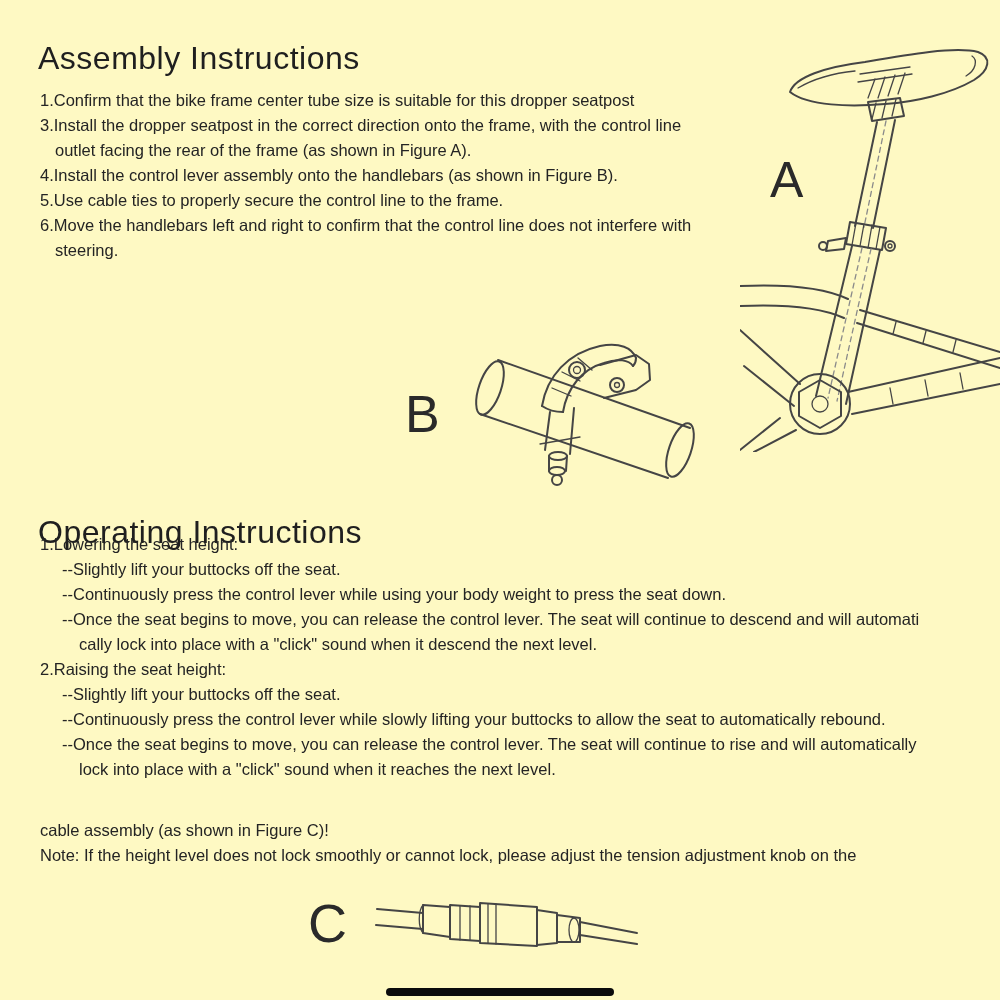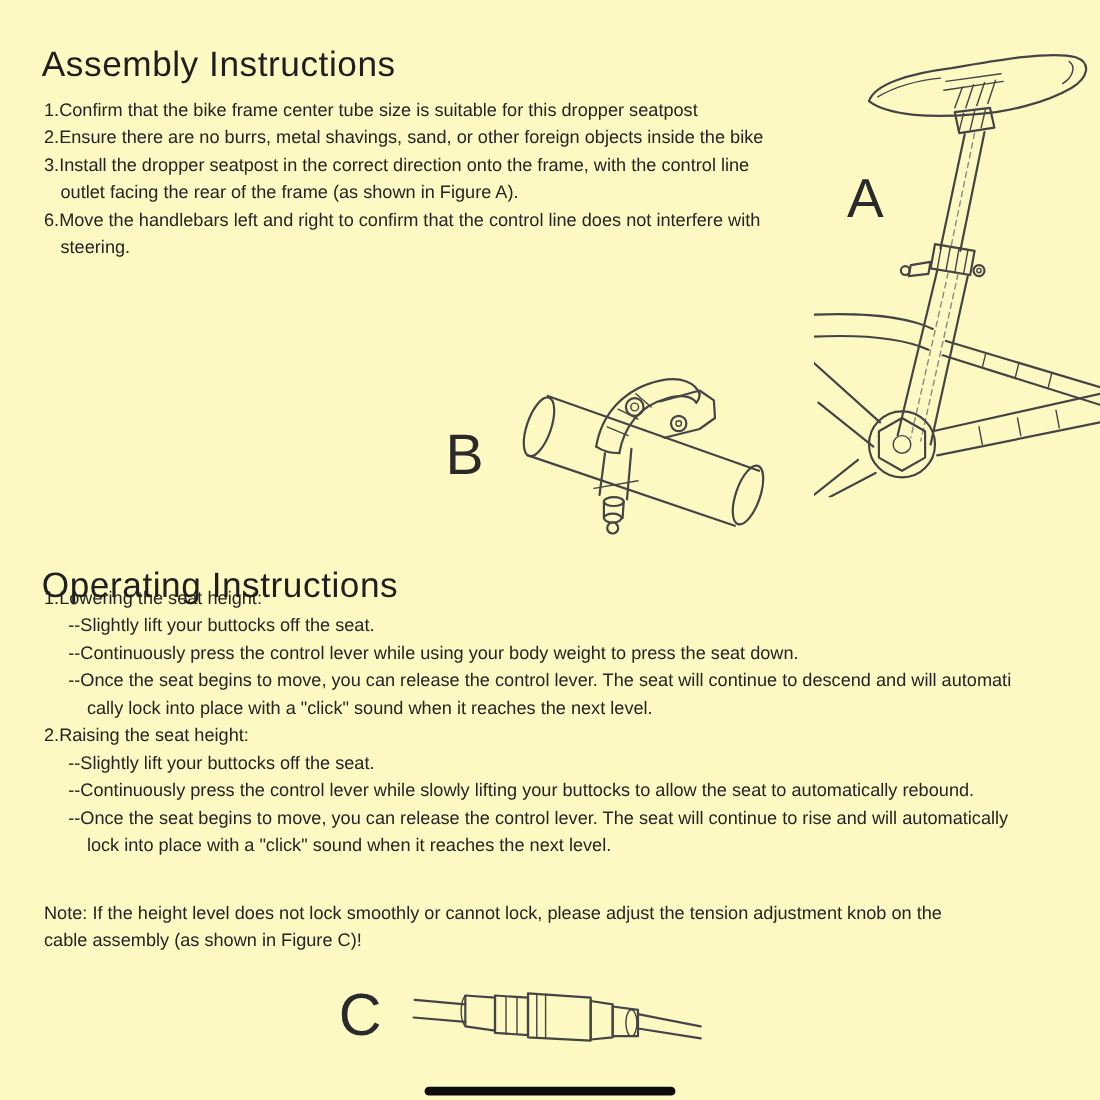--- a/index.html
+++ b/index.html
@@ -28,23 +28,24 @@
             border-radius:4px;background:#0b0b0b;}
 </style>
 </head>
 <body>
 
 <div id="page">
 
   <div class="h1" style="top:40px">Assembly Instructions</div>
   <div class="textcol" style="top:88px">
     <div class="tl">1.Confirm that the bike frame center tube size is suitable for this dropper seatpost</div>
-    <div class="tl">2.Ensure there are no burrs, metal shavings, sand, or other foreign objects inside the bike</div>
     <div class="tl">3.Install the dropper seatpost in the correct direction onto the frame, with the control line</div>
     <div class="tl ia1">outlet facing the rear of the frame (as shown in Figure A).</div>
+    <div class="tl">4.Install the control lever assembly onto the handlebars (as shown in Figure B).</div>
+    <div class="tl">5.Use cable ties to properly secure the control line to the frame.</div>
     <div class="tl">6.Move the handlebars left and right to confirm that the control line does not interfere with</div>
     <div class="tl ia1">steering.</div>
   </div>
 
   <div class="fig-label" id="label-a">A</div>
   <svg id="fig-a" class="fig" width="260" height="430" viewBox="0 0 260 430">
 
     <path d="M50 70 C55 55 85 45 125 40 C165 33 215 24 238 30 C252 35 250 48 234 58 C210 72 175 80 145 82 C110 85 68 84 50 70 Z"></path>
     <path class="thin" d="M58 66 C75 56 95 51 115 49"></path>
     <path class="thin" d="M232 34 C238 38 236 48 226 54"></path>
@@ -110,31 +111,31 @@
     <ellipse cx="107" cy="131" rx="8" ry="4"></ellipse>
     <circle cx="107" cy="140" r="5"></circle>
   </svg>
 
   <div class="h1" style="top:514px">Operating Instructions</div>
   <div class="textcol" style="top:532px">
     <div class="tl">1.Lowering the seat height:</div>
     <div class="tl io1">--Slightly lift your buttocks off the seat.</div>
     <div class="tl io1">--Continuously press the control lever while using your body weight to press the seat down.</div>
     <div class="tl io1">--Once the seat begins to move, you can release the control lever. The seat will continue to descend and will automati</div>
-    <div class="tl io2">cally lock into place with a "click" sound when it reaches the next level.</div>
+    <div class="tl io2">cally lock into place with a "click" sound when it descend the next level.</div>
     <div class="tl">2.Raising the seat height:</div>
     <div class="tl io1">--Slightly lift your buttocks off the seat.</div>
     <div class="tl io1">--Continuously press the control lever while slowly lifting your buttocks to allow the seat to automatically rebound.</div>
     <div class="tl io1">--Once the seat begins to move, you can release the control lever. The seat will continue to rise and will automatically</div>
     <div class="tl io2">lock into place with a "click" sound when it reaches the next level.</div>
   </div>
 
   <div class="textcol" style="top:818px">
+    <div class="tl">cable assembly (as shown in Figure C)!</div>
     <div class="tl">Note: If the height level does not lock smoothly or cannot lock, please adjust the tension adjustment knob on the</div>
-    <div class="tl">cable assembly (as shown in Figure C)!</div>
   </div>
 
   <div class="fig-label" id="label-c">C</div>
   <svg id="fig-c" class="fig" width="290" height="80" viewBox="0 0 290 80">
 
     <path d="M17 24 L63 28 M16 40 L63 44"></path>
 
     <path d="M63 20 L90 22 L90 52 L63 48 Z"></path>
     <path class="thin" d="M63 20 C58 26 58 42 63 48"></path>
 

